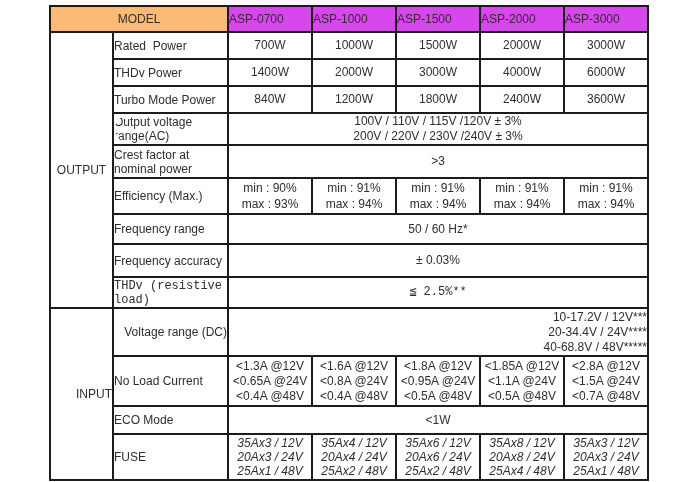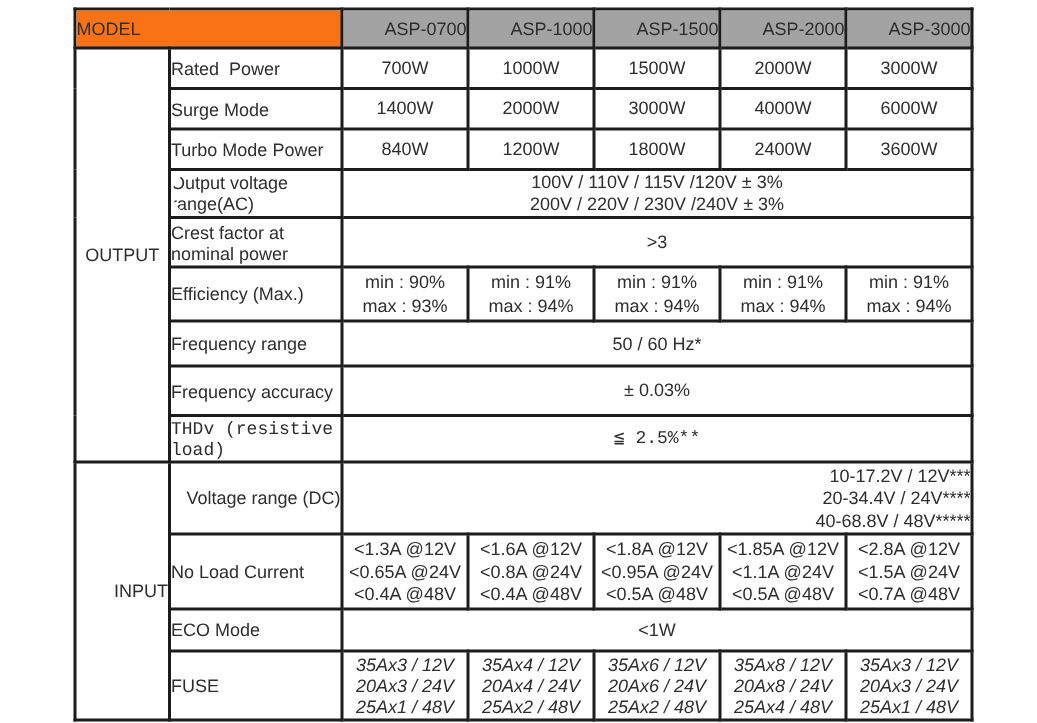--- a/index.html
+++ b/index.html
@@ -20,27 +20,27 @@
   }
   #spec-table td {
     border: 2px solid #1c1c1c;
     color: #2e2e2e;
     font-size: 12px;
     vertical-align: middle;
     overflow: hidden;
     padding: 0;
   }
   .model-cell {
-    background: #f97316;
+    background: #fdba74;
+    text-align: center;
+    font-size: 12.5px;
+  }
+  .col-head {
+    background: #d946ef;
     text-align: left;
-    font-size: 12.5px;
-  }
-  .col-head {
-    background: #a3a3a3;
-    text-align: right;
     font-size: 12.5px;
   }
   .section {
     text-align: center;
     font-size: 12.5px;
   }
   .lbl {
     text-align: left;
     padding: 0 4px 0 6px;
     white-space: pre-wrap;
@@ -100,21 +100,21 @@
     <td rowspan="9" class="section">OUTPUT</td>
     <td class="lbl">Rated  Power</td>
     <td class="val">700W</td>
     <td class="val">1000W</td>
     <td class="val">1500W</td>
     <td class="val">2000W</td>
     <td class="val">3000W</td>
   </tr>
 
   <tr class="r-surge">
-    <td class="lbl">Surge Mode</td>
+    <td class="lbl">THDv Power</td>
     <td class="val">1400W</td>
     <td class="val">2000W</td>
     <td class="val">3000W</td>
     <td class="val">4000W</td>
     <td class="val">6000W</td>
   </tr>
 
   <tr class="r-turbo">
     <td class="lbl">Turbo Mode Power</td>
     <td class="val">840W</td>

